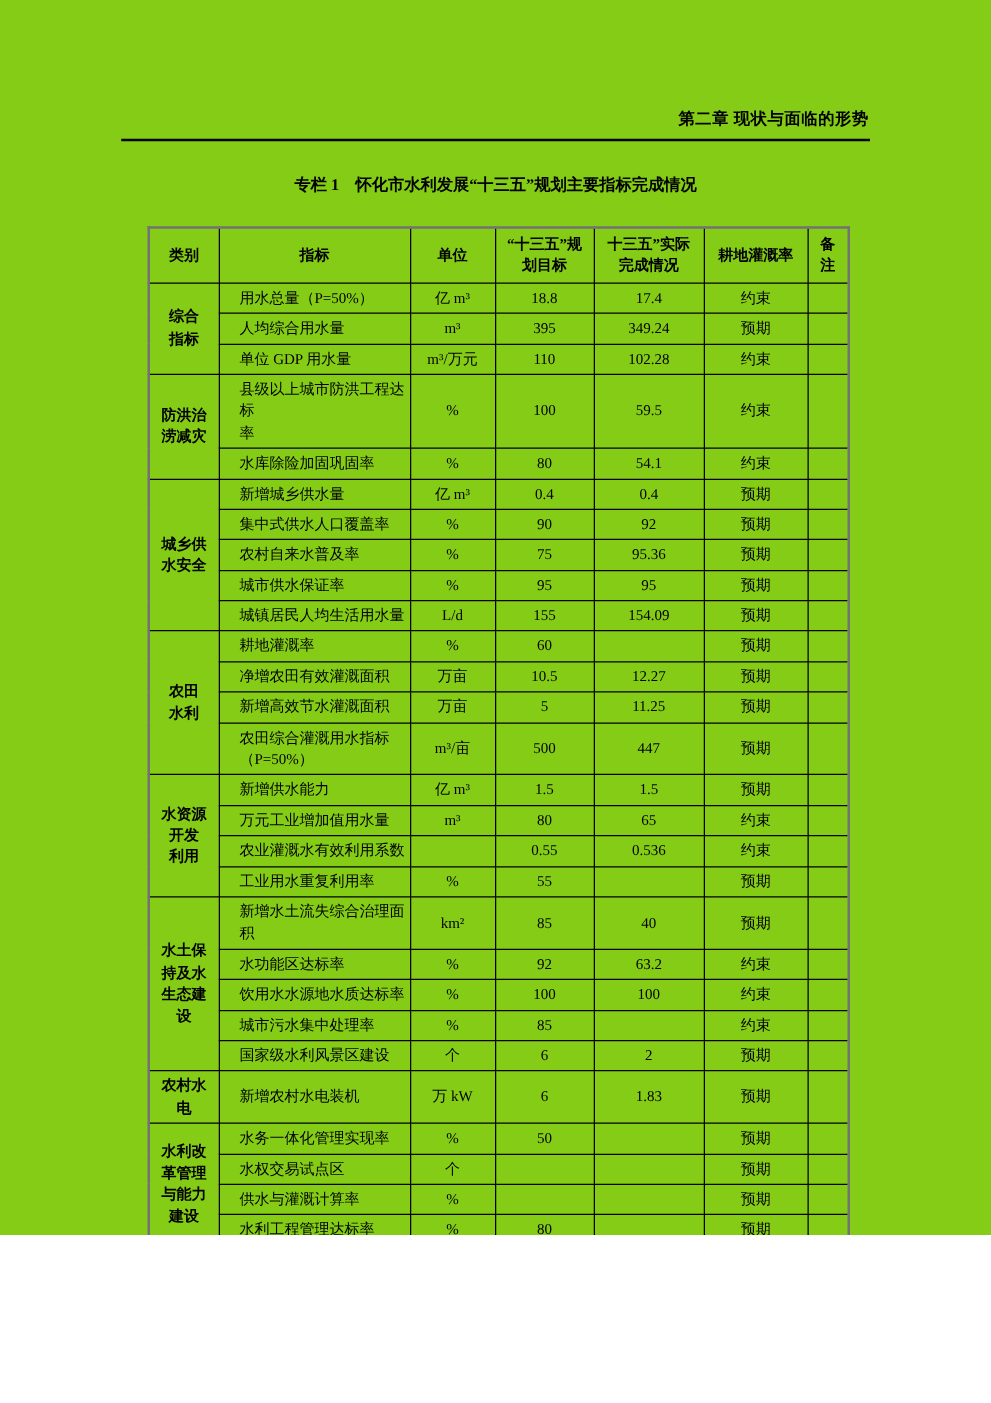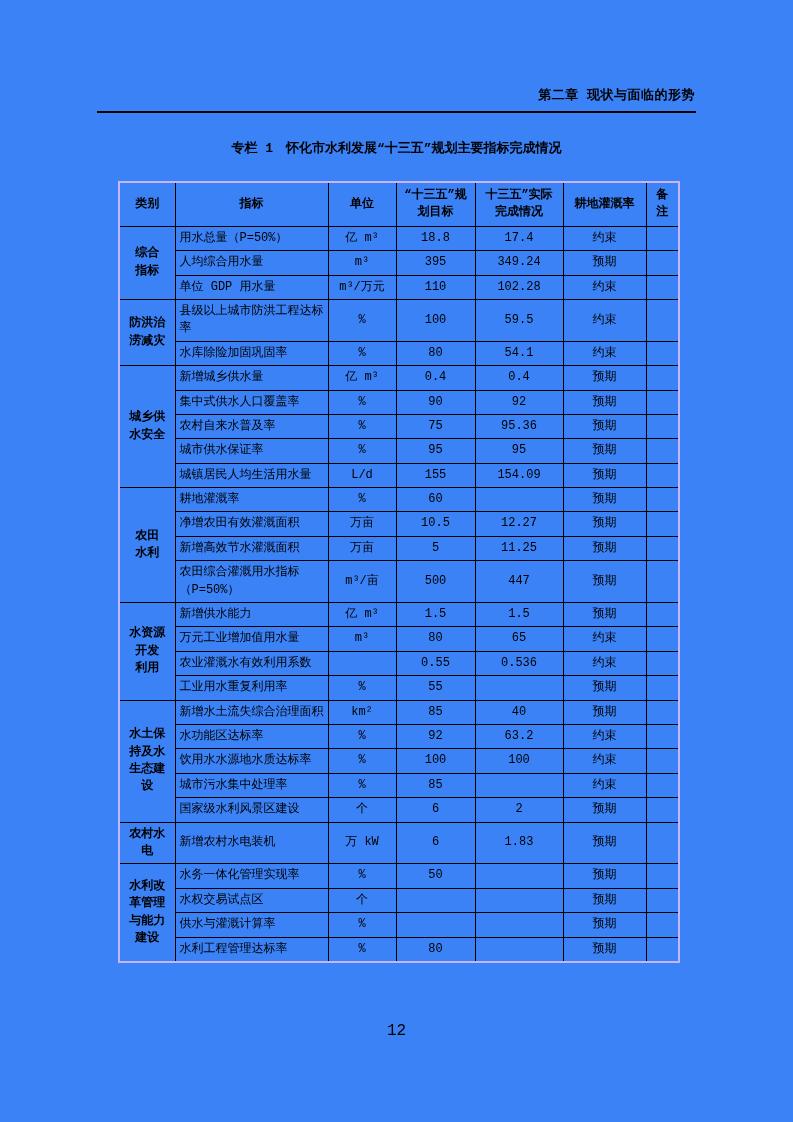--- a/index.html
+++ b/index.html
@@ -3,23 +3,23 @@
 <meta charset="utf-8">
 <style>
   html, body {
     margin: 0;
     padding: 0;
     background: #ffffff;
   }
   .page {
     position: relative;
     width: 793px;
-    height: 1122px;
-    background: #3b82f6;
-    font-family: Liberation Mono, monospace;
+    height: 988px;
+    background: #84cc16;
+    font-family: Liberation Serif, serif;
     color: #000000;
     overflow: hidden;
   }
   .chapter-header {
     padding-top: 86px;
     margin-right: 98px;
     text-align: right;
     font-size: 13px;
     font-weight: bold;
     letter-spacing: 0.5px;
@@ -35,21 +35,21 @@
     text-align: center;
     font-size: 13px;
     font-weight: bold;
     white-space: pre-line;
   }
   table.indicators-table {
     margin: 24px 0 0 118px;
     width: 560px;
     table-layout: fixed;
     border-collapse: collapse;
-    border: 2px solid #c4b5fd;
+    border: 2px solid #737373;
     font-size: 12px;
   }
   .indicators-table th,
   .indicators-table td {
     border: 1px solid #000000;
     padding: 3px 2px;
     line-height: 1.45;
     vertical-align: middle;
     overflow: hidden;
   }
@@ -59,21 +59,21 @@
     white-space: pre-line;
     padding: 4px 2px;
   }
   td.category-cell {
     font-weight: bold;
     text-align: center;
     white-space: pre-line;
   }
   td.indicator-cell {
     text-align: left;
-    padding-left: 4px;
+    padding-left: 16px;
     padding-right: 4px;
     white-space: pre-line;
   }
   td.center-cell {
     text-align: center;
   }
   .page-number {
     position: absolute;
     left: 0;
     right: 0;

